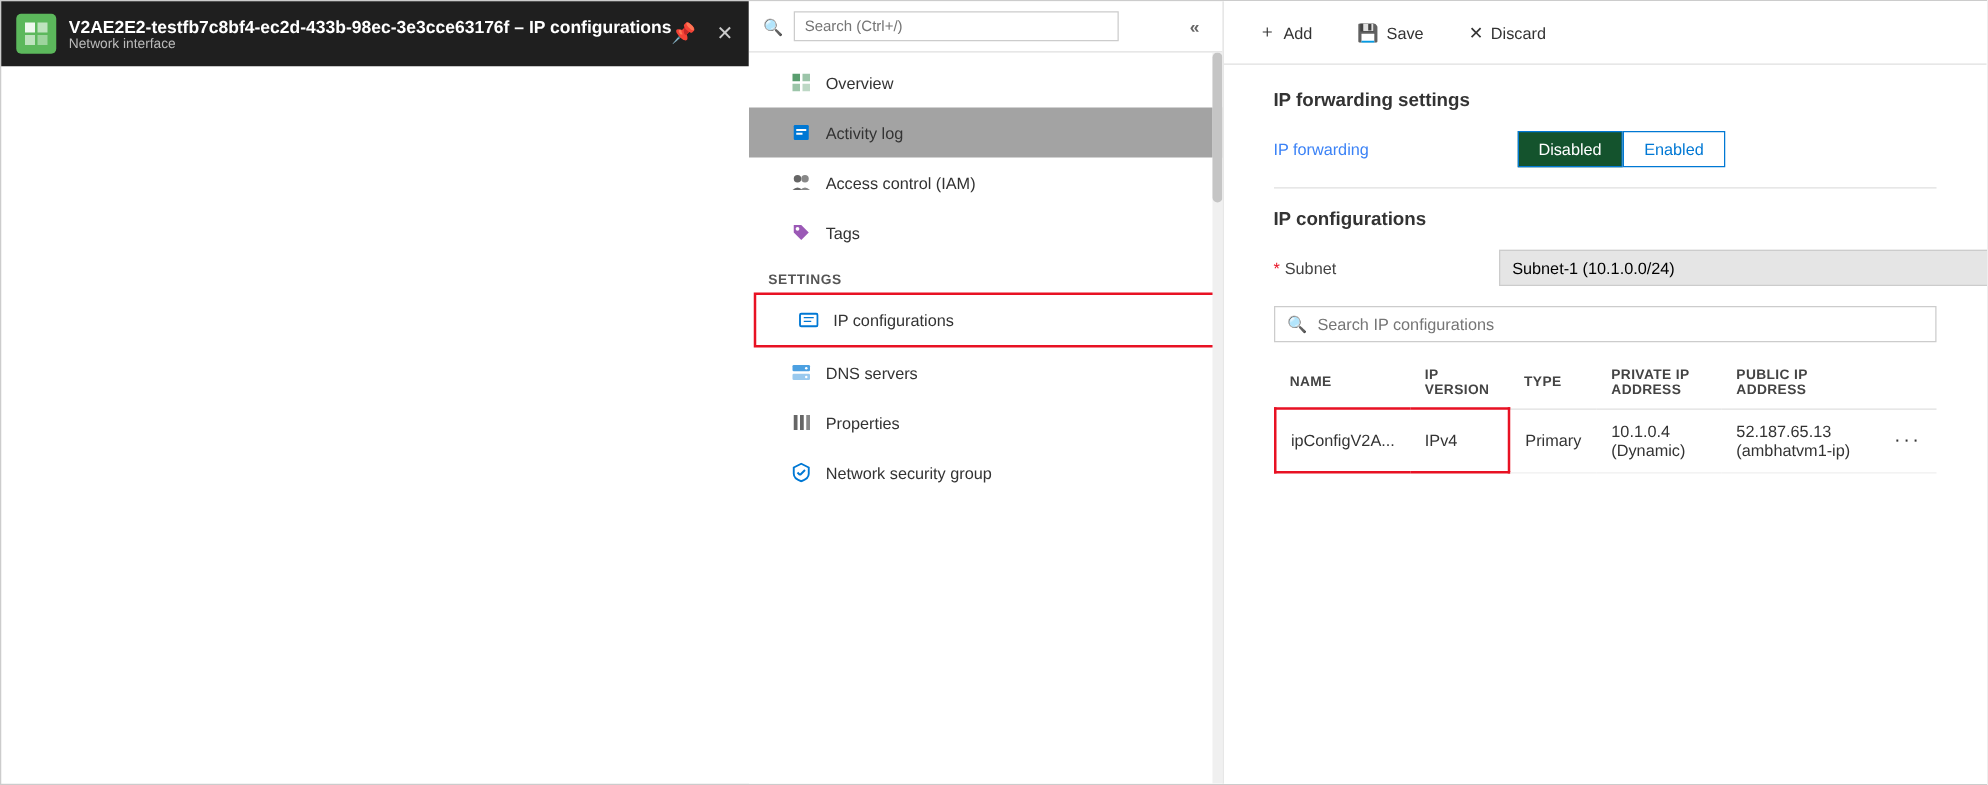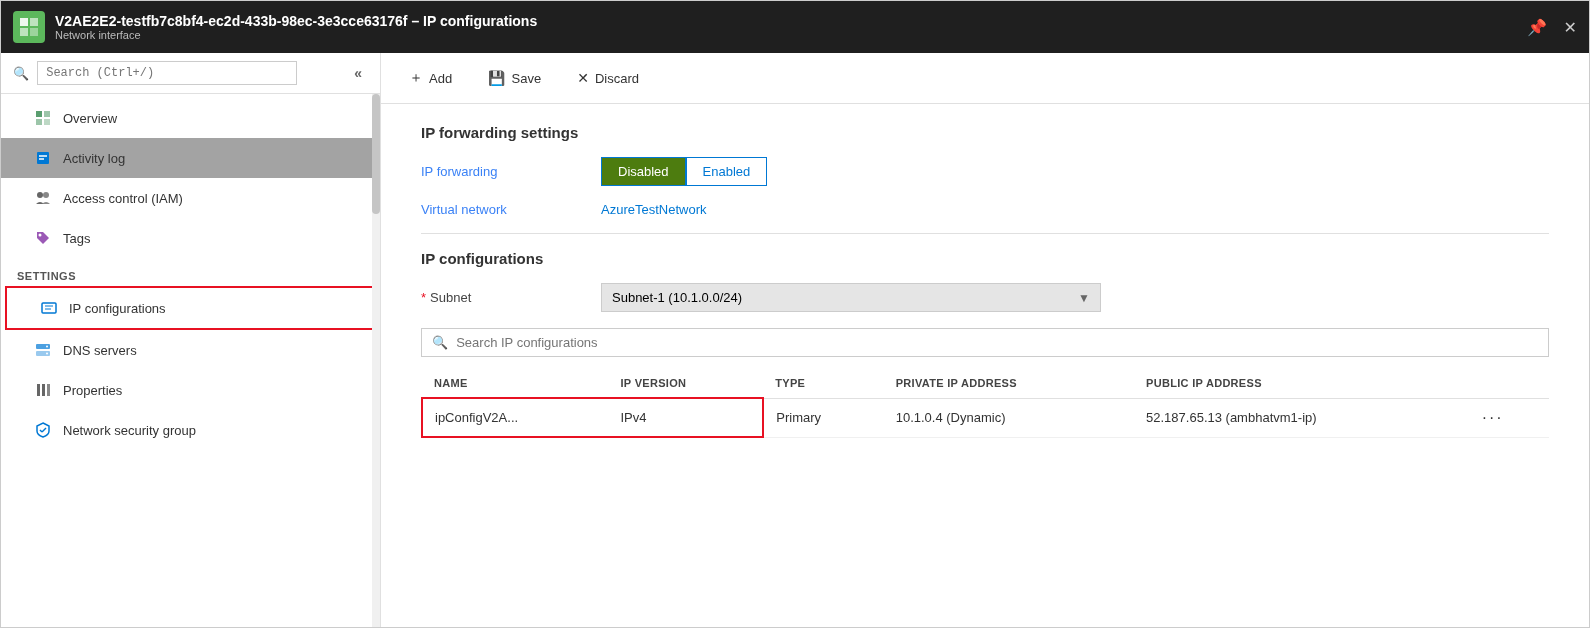--- a/index.html
+++ b/index.html
@@ -3,21 +3,21 @@
   <meta charset="utf-8">
   <style>
     * { box-sizing: border-box; margin: 0; padding: 0; }
     body { font-family: 'Segoe UI', Arial, sans-serif; font-size: 13px; background: #f3f2f1; overflow: hidden; }
 
     .app-window {
       width: 1590px;
       height: 628px;
       background: #fff;
       display: flex;
-      flex-direction: column;
+      flex-direction: row;
       border: 1px solid #ccc;
     }
 
     
     .title-bar {
       background: #1f1f1f;
       color: #fff;
       display: flex;
       align-items: center;
       padding: 0 12px;
@@ -169,22 +169,23 @@
     .toggle-group {
       display: flex;
     }
     .toggle-btn {
       padding: 6px 16px;
       border: 1px solid #0078d4;
       font-size: 13px;
       cursor: pointer;
     }
     .toggle-btn.active {
-      background: #4d7c0f;
+      background: #14532d;
       color: #fff;
+      margin-left: 15px;
     }
     .toggle-btn.inactive {
       background: #fff;
       color: #0078d4;
     }
 
     
     .link { color: #0078d4; cursor: pointer; text-decoration: none; }
 
     .section-divider { border: none; border-top: 1px solid #e0e0e0; margin: 16px 0; }
@@ -313,21 +314,21 @@
       <span>📌</span>
       <span>✕</span>
     </div>
   </div>
 
   <div class="main-layout">
 
     <div class="sidebar">
       <div class="sidebar-search">
         <span style="color:#888; font-size:13px;">🔍</span>
-        <input type="text" style="border: 1px solid rgb(204, 204, 204); padding: 4px 8px; font-size: 12px; width: 260px; color: rgb(85, 85, 85); outline: none; font-family: Liberation Mono, monospace;" placeholder="Search (Ctrl+/)">
+        <input type="text" style="border: 1px solid rgb(204, 204, 204); padding: 4px 8px; font-size: 12px; width: 260px; color: rgb(85, 85, 85); outline: none;" placeholder="Search (Ctrl+/)">
         <span class="collapse-btn">«</span>
       </div>
 
       <div class="sidebar-scroll-container">
         <div class="sidebar-nav">
 
           <div class="nav-item">
             <div class="nav-icon">
               <svg width="16" height="16" viewBox="0 0 16 16">
                 <rect x="1" y="1" width="6" height="6" fill="#5a9e6f"></rect>
@@ -451,26 +452,20 @@
         <div class="form-row">
           <div class="form-label">IP forwarding</div>
           <div class="form-value">
             <div class="toggle-group">
               <button class="toggle-btn active">Disabled</button>
               <button class="toggle-btn inactive">Enabled</button>
             </div>
           </div>
         </div>
 
-        <div class="form-row">
-          <div class="form-label">Virtual network</div>
-          <div class="form-value">
-            <a class="link">AzureTestNetwork</a>
-          </div>
-        </div>
 
         <hr class="section-divider">
 
         <div class="section-title">IP configurations</div>
 
         <div class="dropdown-row">
           <div class="dropdown-label">
             <span class="required-star">*</span>
             <span>Subnet</span>
           </div>

